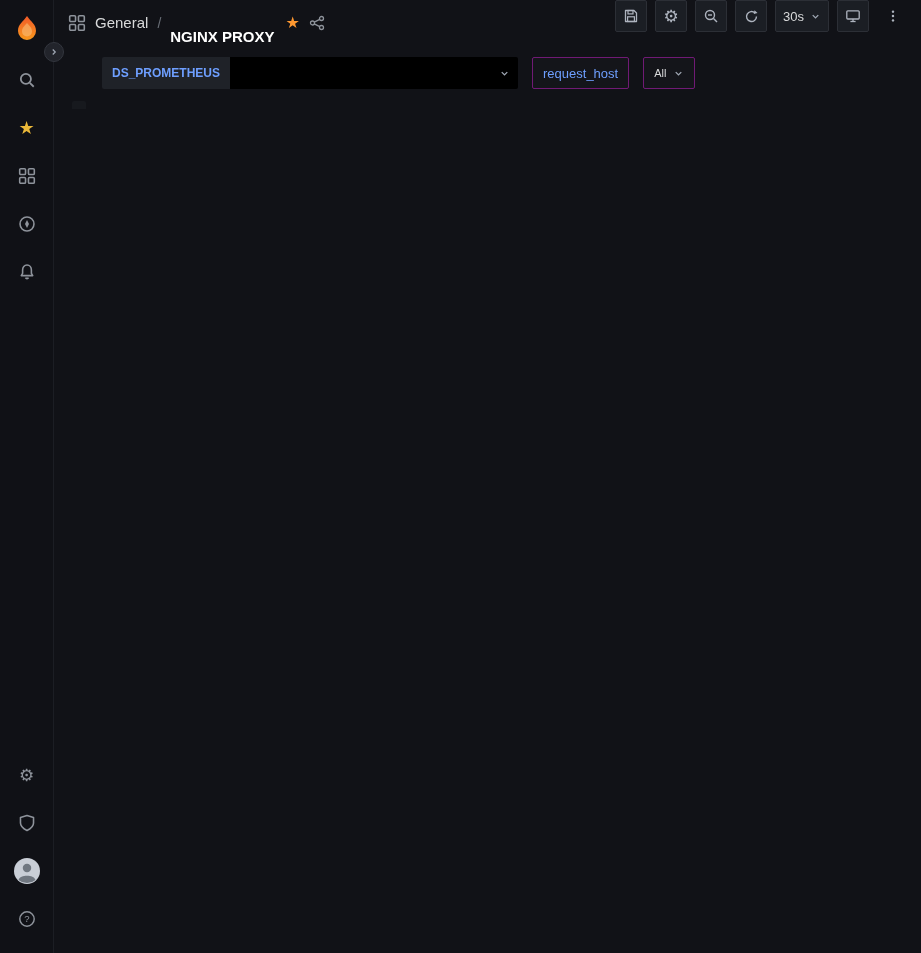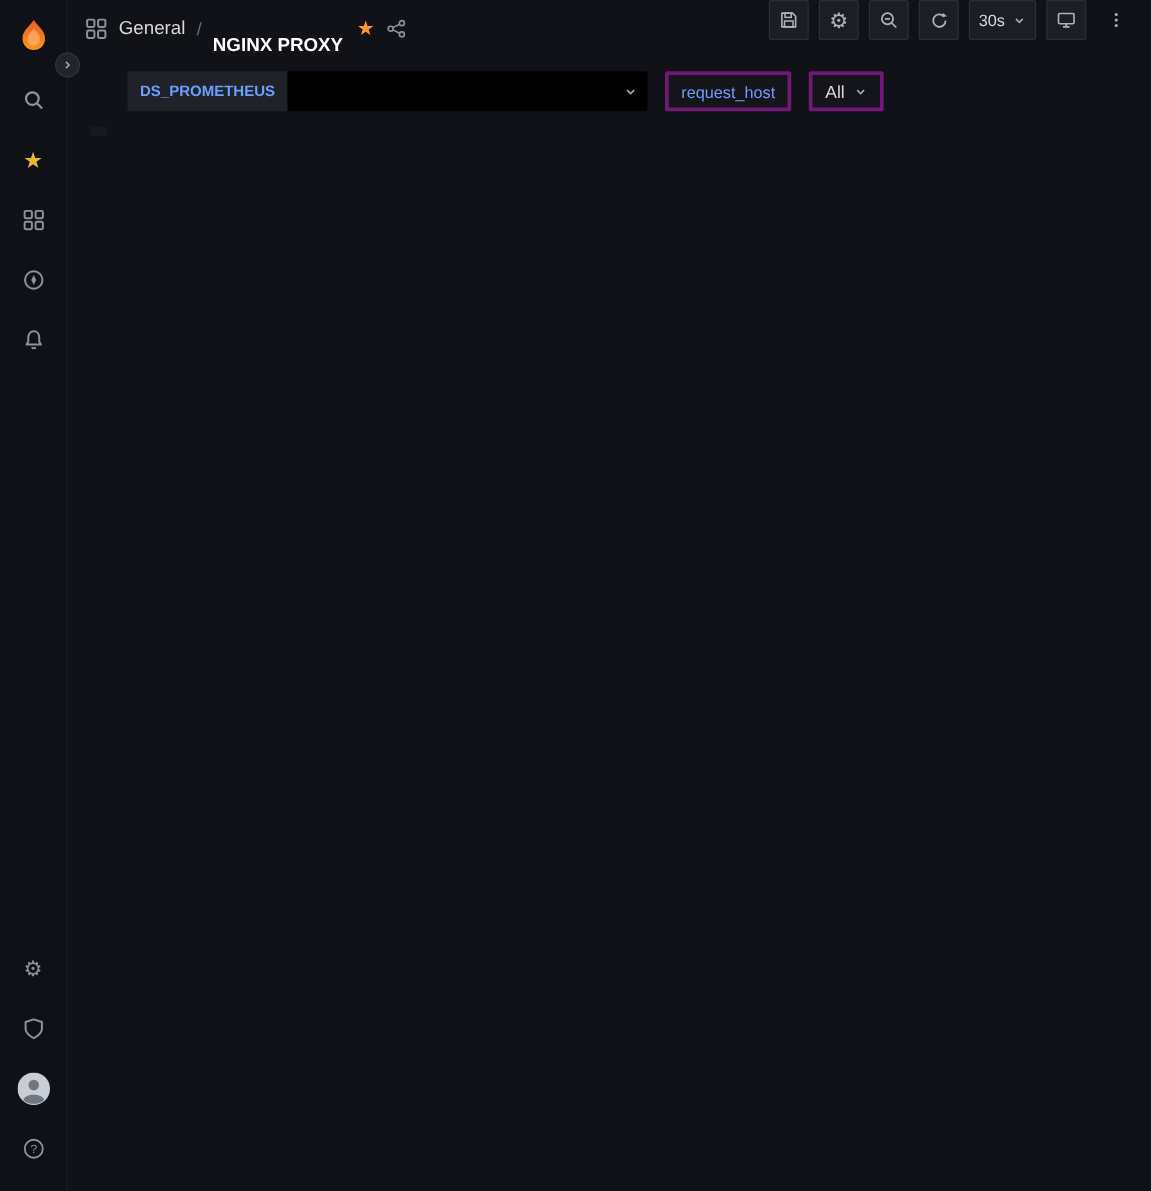--- a/index.html
+++ b/index.html
@@ -73,26 +73,26 @@
   .var-label {
     background: #1f2228; color: #6e9fff; font-weight: 600; font-size: 12px;
     display:flex; align-items:center; padding: 0 10px;
     border-radius: 2px 0 0 2px;
   }
   .var-value-redacted {
     width: 288px; background: #000; border-radius: 0 2px 2px 0;
     display:flex; align-items:center; justify-content:flex-end; padding: 0 8px;
   }
   .var-box {
-    height: 32px; border: 3px solid #701a75; border-radius: 2px;
+    height: 32px; border: 1px solid #701a75; border-radius: 2px;
     display:flex; align-items:center; gap: 7px; padding: 0 10px;
     background: #14151a;
   }
   .var-box.hostlabel { color: #6e9fff; font-size: 13px; }
-  .var-box.allvalue { color: #d8d9da; font-size: 14px; }
+  .var-box.allvalue { color: #d8d9da; font-size: 11px; }
 
   
   .dash {
     flex: 1; padding: 4px 15px 0 18px; overflow: hidden;
   }
   .row-head {
     height: 32px; margin: 3px 0 7px;
     display: flex; align-items: center;
     padding: 0 8px 0 6px; border-radius: 2px;
     background: #17191e; cursor: pointer;

